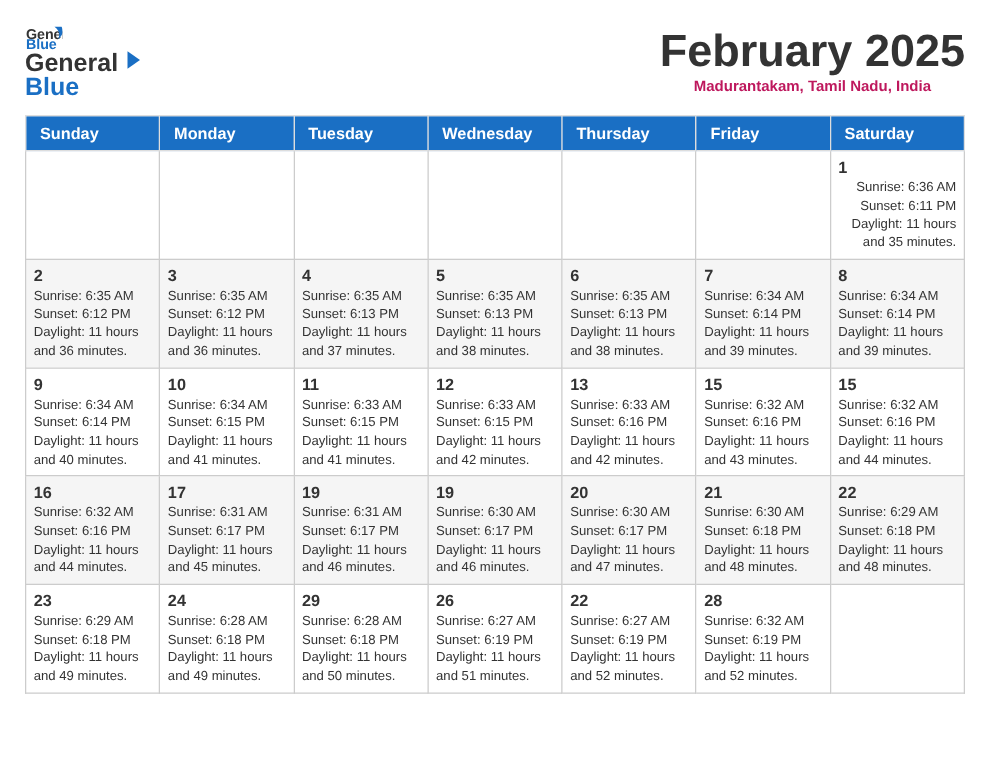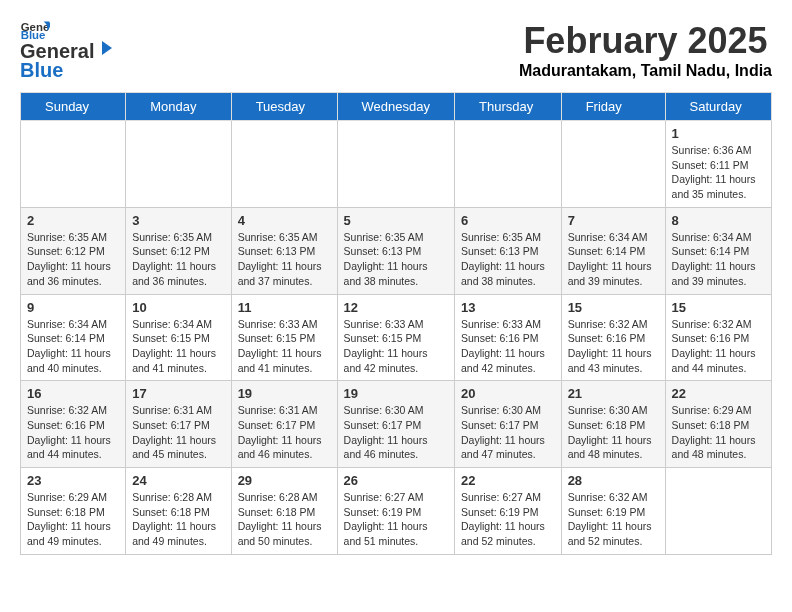--- a/index.html
+++ b/index.html
@@ -4,23 +4,23 @@
   <style>
     * { box-sizing: border-box; margin: 0; padding: 0; }
     body { font-family: Arial, sans-serif; background: #fff; width: 792px; min-height: 612px; }
     .page { width: 792px; padding: 20px 20px 10px 20px; }
     .header { display: flex; align-items: flex-start; justify-content: space-between; margin-bottom: 10px; }
     .logo { display: flex; flex-direction: column; align-items: flex-start; }
     .logo-icon { width: 30px; height: 20px; }
     .logo-row { display: flex; align-items: center; gap: 2px; }
     .title-block { text-align: center; }
     .month-title { font-size: 36px; font-weight: bold; color: #333; }
-    .location { font-size: 16px; color: #000000; font-weight: bold; }
+    .location { font-size: 12px; color: #be185d; font-weight: bold; }
     .calendar { width: 100%; border-collapse: collapse; }
-    .calendar th { background: #1a6fc4; color: #fff; text-align: left; padding: 6px 24px; font-size: 13px; font-weight: normal; border: 1px solid #ddd; }
+    .calendar th { background: #1a6fc4; color: #fff; text-align: left; padding: 6px 11px; font-size: 13px; font-weight: bold; border: 1px solid #ddd; }
     .calendar td { vertical-align: top; padding: 5px 6px; border: 1px solid #ccc; width: calc(100%/7); font-size: 11px; color: #333; background: #fff; min-height: 80px; }
     .calendar tr:nth-child(even) td { background: #f5f5f5; }
     .day-num { font-size: 13px; font-weight: bold; display: block; margin-bottom: 2px; }
     .day-info { font-size: 10.5px; line-height: 1.4; color: #333; }
     .empty { background: #fff !important; }
   </style>
 </head>
 <body>
 
 <div class="page">
@@ -63,21 +63,21 @@
     <tbody id="calendar-body">
     <tr>
           <td class="empty"></td>
           <td class="empty"></td>
           <td class="empty"></td>
           <td class="empty"></td>
           <td class="empty"></td>
           <td class="empty"></td>
           <td>
             <span class="day-num">1</span>
-            <div class="day-info" style="white-space: pre-line;">Sunrise: 6:36 AM
+            <div class="day-info" style="white-space: pre-line; text-align: right;">Sunrise: 6:36 AM
 Sunset: 6:11 PM
 Daylight: 11 hours
 and 35 minutes.</div>
           </td>
         </tr>
         <tr>
           <td>
             <span class="day-num">2</span>
             <div class="day-info" style="white-space: pre-line;">Sunrise: 6:35 AM
 Sunset: 6:12 PM

